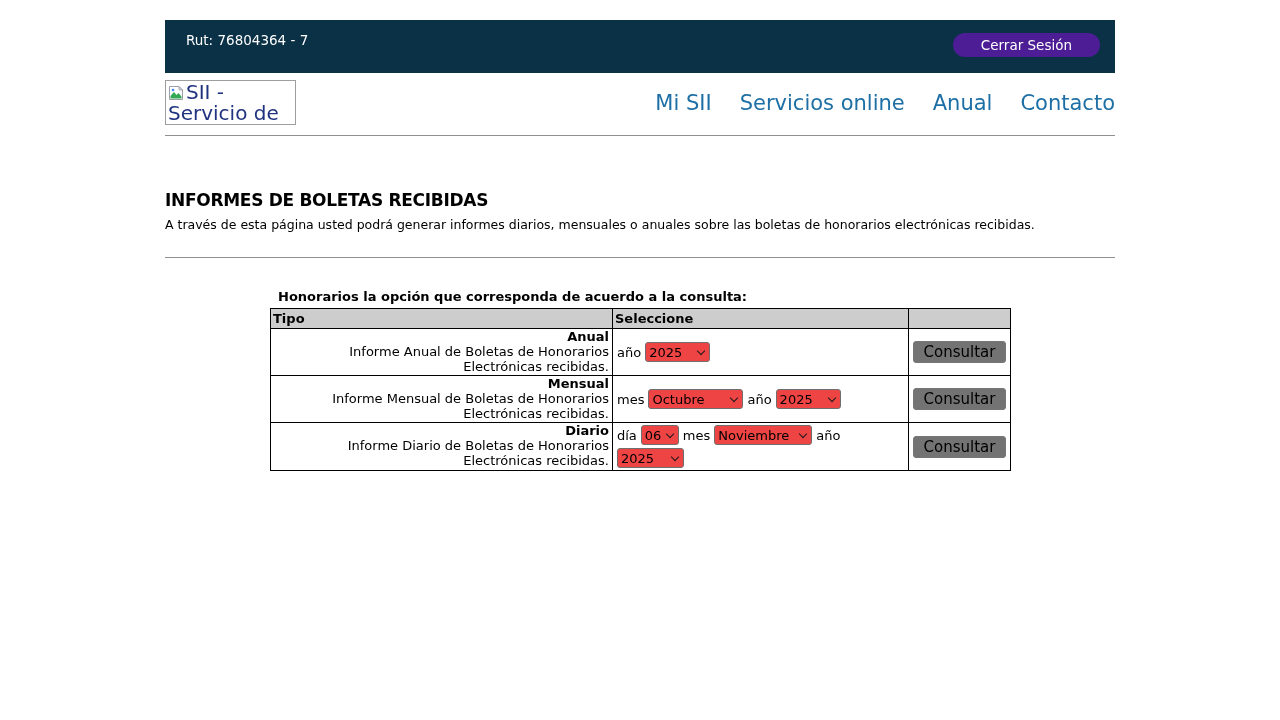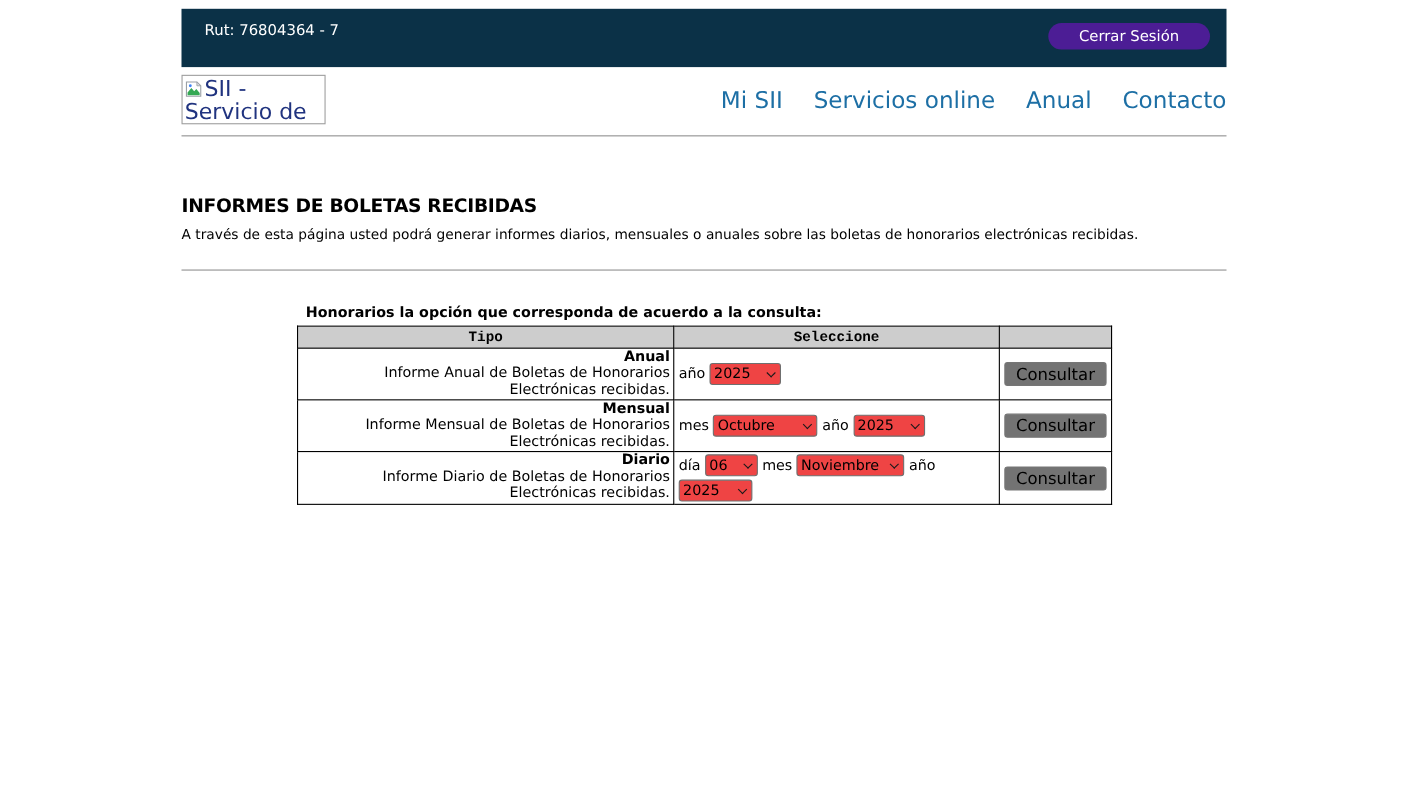--- a/index.html
+++ b/index.html
@@ -5,21 +5,21 @@
   * { box-sizing: border-box; }
   html, body { margin: 0; padding: 0; background: #ffffff; }
   body {
     font-family: "DejaVu Sans", "Liberation Sans", sans-serif;
     font-size: 13px;
     color: #000;
     width: 1280px;
     height: 720px;
     overflow: hidden;
   }
-  .container { width: 950px; margin: 0 auto; padding-top: 8px; }
+  .container { width: 950px; margin: 12px auto; padding-top: 8px; }
 
   
   .topbar {
     height: 53px;
     background: #0b3147;
     display: flex;
     justify-content: space-between;
   }
   .rut-text {
     color: #ffffff;
@@ -95,23 +95,22 @@
     border-collapse: collapse;
     table-layout: fixed;
     width: 740px;
     font-size: 13px;
   }
   .consulta-table th, .consulta-table td { border: 1px solid #000; }
   .consulta-table th {
     background: #cdcdcd;
     font-weight: bold;
     height: 20px;
-    text-align: center;
+    text-align: left;
     padding: 1px 2px;
-    font-family: Liberation Mono, monospace;
   }
   .col-tipo { width: 342px; }
   .col-sel  { width: 296px; }
   .col-btn  { width: 102px; }
 
   td.tipo-cell { vertical-align: top; padding: 0 3px 1px 3px; height: 47px; text-align: right; }
   .tipo-title { font-weight: bold; line-height: 15px; }
   .tipo-desc  { line-height: 15px; }
 
   td.sel-cell { vertical-align: middle; padding: 2px 4px; }
@@ -139,21 +138,21 @@
     width: 6px;
     height: 6px;
     border-right: 1.7px solid #1a1a1a;
     border-bottom: 1.7px solid #1a1a1a;
     transform: rotate(45deg);
     pointer-events: none;
   }
   .w-ano  select { width: 65px; }
   .w-mes  select { width: 95px; }
   .w-mes2 select { width: 98px; }
-  .w-dia  select { width: 48px; }
+  .w-dia  select { width: 38px; }
   .w-ano2 select { width: 67px; }
 
   td.btn-cell { text-align: center; vertical-align: middle; }
   .consultar-btn {
     font-size: 15px;
     font-family: "DejaVu Sans", "Liberation Sans", sans-serif;
     background: #737373;
     border: 1px solid #767676;
     border-radius: 3px;
     height: 22px;

